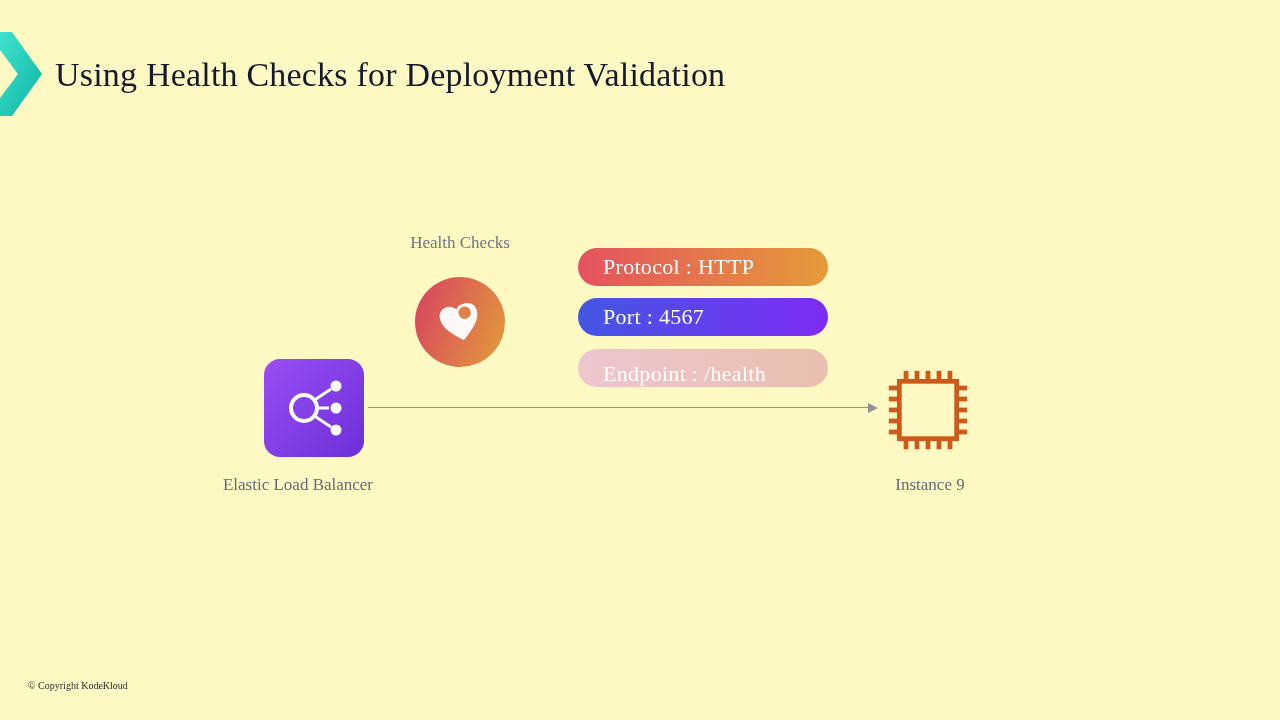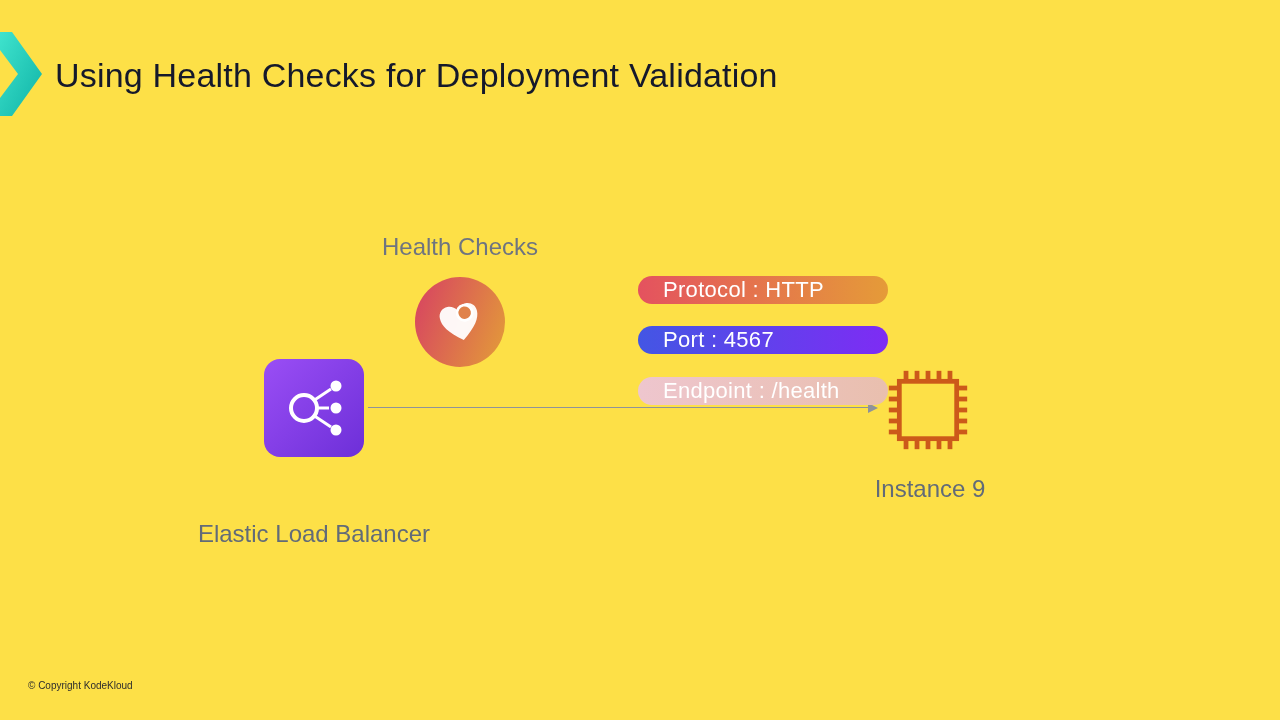--- a/index.html
+++ b/index.html
@@ -2,22 +2,23 @@
 <html><head>
 <meta charset="utf-8">
 <style>
   * { margin: 0; padding: 0; box-sizing: border-box; }
   html, body { background: #ffffff; }
   body { font-family: "Liberation Sans", sans-serif; }
   .slide {
     position: relative;
     width: 1280px;
     height: 720px;
-    background: #fde047;
+    background: #fef9c3;
     overflow: hidden;
+    font-family: Liberation Serif, serif;
   }
 
   
   .logo {
     position: absolute;
     left: 0;
     top: 32px;
     width: 42px;
     height: 84px;
   }
@@ -29,25 +30,25 @@
     font-weight: 500;
     color: #15192b;
     letter-spacing: 0.2px;
     white-space: nowrap;
   }
 
   
   .diagram-label {
     position: absolute;
     text-align: center;
-    font-size: 24px;
+    font-size: 17px;
     color: #626b78;
   }
   .hc-label      { left: 340px; top: 233px; width: 240px; color: #6e7480; }
-  .elb-label     { left: 163px; top: 475px; width: 302px; margin-top: 45px; }
+  .elb-label     { left: 147px; top: 475px; width: 302px; }
   .instance-label{ left: 830px; top: 475px; width: 200px; }
 
   
   .heart-badge {
     position: absolute;
     left: 415px;
     top: 277px;
     width: 90px;
     height: 90px;
     border-radius: 50%;
@@ -99,35 +100,34 @@
     width: 0;
     height: 0;
     border-left: 10px solid #8f9399;
     border-top: 5px solid transparent;
     border-bottom: 5px solid transparent;
   }
 
   
   .pill {
     position: absolute;
-    left: 638px;
+    left: 578px;
     width: 250px;
-    height: 28px;
+    height: 38px;
     border-radius: 23px;
     display: flex;
     align-items: center;
     padding-left: 25px;
     color: #ffffff;
     font-size: 22px;
     letter-spacing: 0.3px;
-    margin-top: 28px;
   }
   .pill-protocol { top: 248px; background: linear-gradient(90deg, #e4525f 0%, #e59b38 100%); }
   .pill-port     { top: 298px; background: linear-gradient(90deg, #4356e4 0%, #7e2cf4 100%); align-items: center; }
-  .pill-endpoint { top: 349px; background: linear-gradient(90deg, #eec6ce 0%, #e9bfae 100%); }
+  .pill-endpoint { top: 349px; background: linear-gradient(90deg, #eec6ce 0%, #e9bfae 100%); align-items: flex-end; }
 
   
   .footer {
     position: absolute;
     left: 28px;
     top: 680px;
     font-size: 10px;
     color: #2d2d2d;
   }
 </style>

